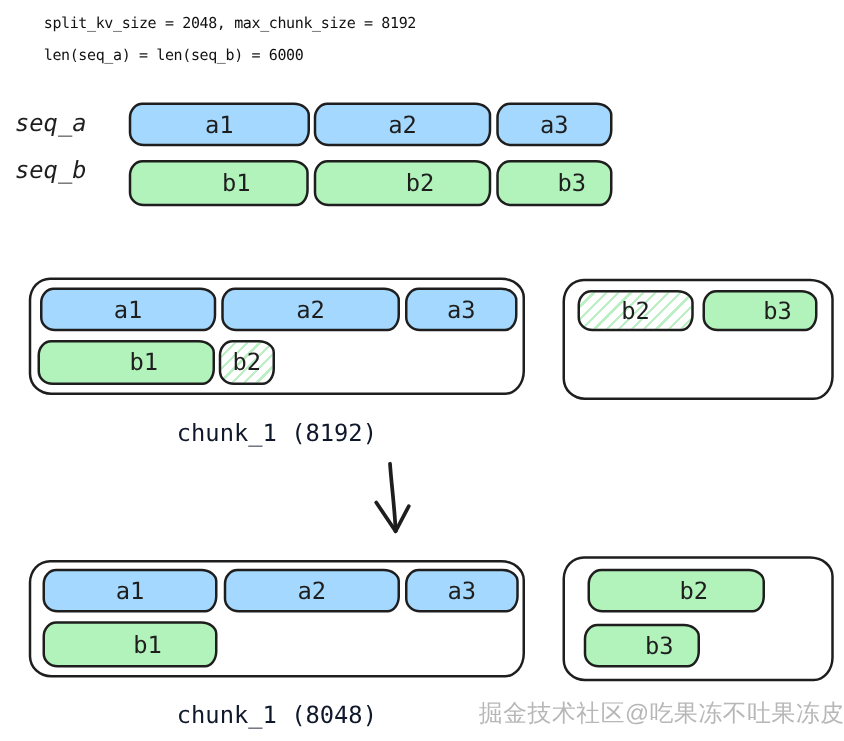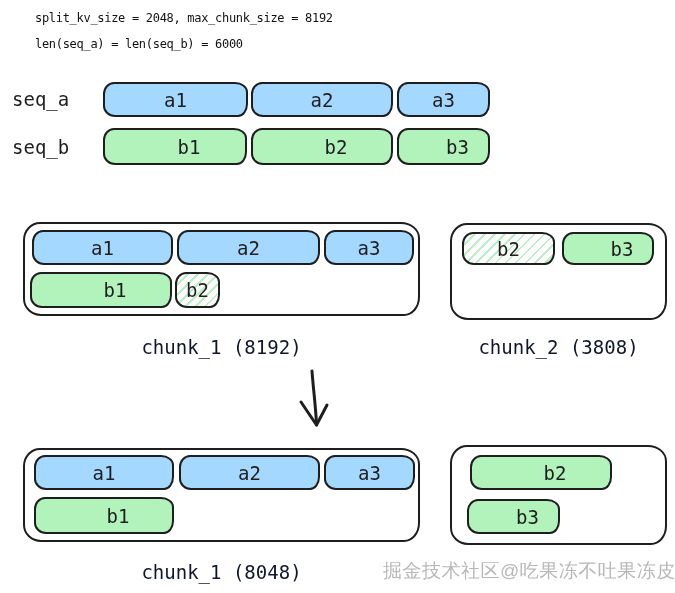--- a/index.html
+++ b/index.html
@@ -9,21 +9,21 @@
     --watermark:#b0b0b0;
   }
   *{box-sizing:border-box;margin:0;padding:0;}
   html,body{background:#ffffff;}
   #stage{
     position:relative;width:675px;height:593px;background:#ffffff;overflow:hidden;
     font-family:"DejaVu Sans Mono","Liberation Mono",monospace;color:var(--stroke);
   }
   .abs{position:absolute;}
   .code-line{font-size:12px;letter-spacing:-0.3px;white-space:pre;color:#111;}
-  .row-label{font-size:19px;}
+  .row-label{font-size:19px;font-style:italic;}
   .box{
     position:absolute;display:flex;align-items:center;justify-content:center;
     border:2.3px solid var(--stroke);font-size:19px;color:var(--stroke);
     border-radius:11px 13px 10px 12px / 12px 10px 13px 11px;background:#fff;
   }
   .blue{background:var(--blue-fill);}
   .green{background:var(--green-fill);padding-left:28px;}
   .hatched{
     background-color:#ffffff;
     background-image:repeating-linear-gradient(135deg,
@@ -49,39 +49,38 @@
 <div id="stage">
 
   <div class="abs code-line" style="left:35px;top:11px;">split_kv_size = 2048, max_chunk_size = 8192</div>
   <div class="abs code-line" style="left:35px;top:37px;">len(seq_a) = len(seq_b) = 6000</div>
 
   <div class="abs row-label" style="left:12px;top:88px;">seq_a</div>
   <div class="box blue" style="left:103px;top:82px;width:145px;height:35px;">a1</div>
   <div class="box blue" style="left:251px;top:82px;width:142px;height:35px;">a2</div>
   <div class="box blue" style="left:397px;top:82px;width:93px;height:35px;">a3</div>
 
-  <div class="abs row-label" style="left:12px;top:136px;">seq_b</div>
+  <div class="abs row-label" style="left:12px;top:125px;">seq_b</div>
   <div class="box green" style="left:103px;top:128px;width:144px;height:37px;">b1</div>
   <div class="box green" style="left:251px;top:128px;width:142px;height:37px;">b2</div>
   <div class="box green" style="left:397px;top:128px;width:93px;height:37px;">b3</div>
 
   <div class="chunk-container" style="left:23px;top:222px;width:397px;height:94px;">
     <div class="box blue" style="left:7px;top:6px;width:141px;height:35px;">a1</div>
     <div class="box blue" style="left:152px;top:6px;width:143px;height:35px;">a2</div>
     <div class="box blue" style="left:299px;top:6px;width:90px;height:35px;">a3</div>
     <div class="box green" style="left:5px;top:48px;width:142px;height:36px;">b1</div>
     <div class="box hatched" style="left:150px;top:48px;width:45px;height:36px;">b2</div>
   </div>
   <div class="caption" style="left:23px;top:336px;width:397px;">chunk_1 (8192)</div>
 
   <div class="chunk-container" style="left:450px;top:223px;width:217px;height:97px;">
     <div class="box hatched" style="left:10px;top:7px;width:93px;height:33px;">b2</div>
     <div class="box green" style="left:110px;top:7px;width:92px;height:33px;">b3</div>
   </div>
-  <div class="caption" style="left:450px;top:336px;width:217px;">chunk_2 (3808)</div>
 
   <svg class="abs" style="left:283px;top:368px;" width="62" height="64" viewBox="0 0 62 64">
     <path class="ln" d="M29 3 C 30 18, 32.5 36, 33.5 56"></path>
     <path class="ln" d="M33.5 57 L 18 34"></path>
     <path class="ln" d="M33.5 57 L 44 37"></path>
   </svg>
 
   <div class="chunk-container" style="left:23px;top:448px;width:397px;height:94px;">
     <div class="box blue" style="left:9px;top:5px;width:140px;height:35px;">a1</div>
     <div class="box blue" style="left:154px;top:5px;width:141px;height:35px;">a2</div>

